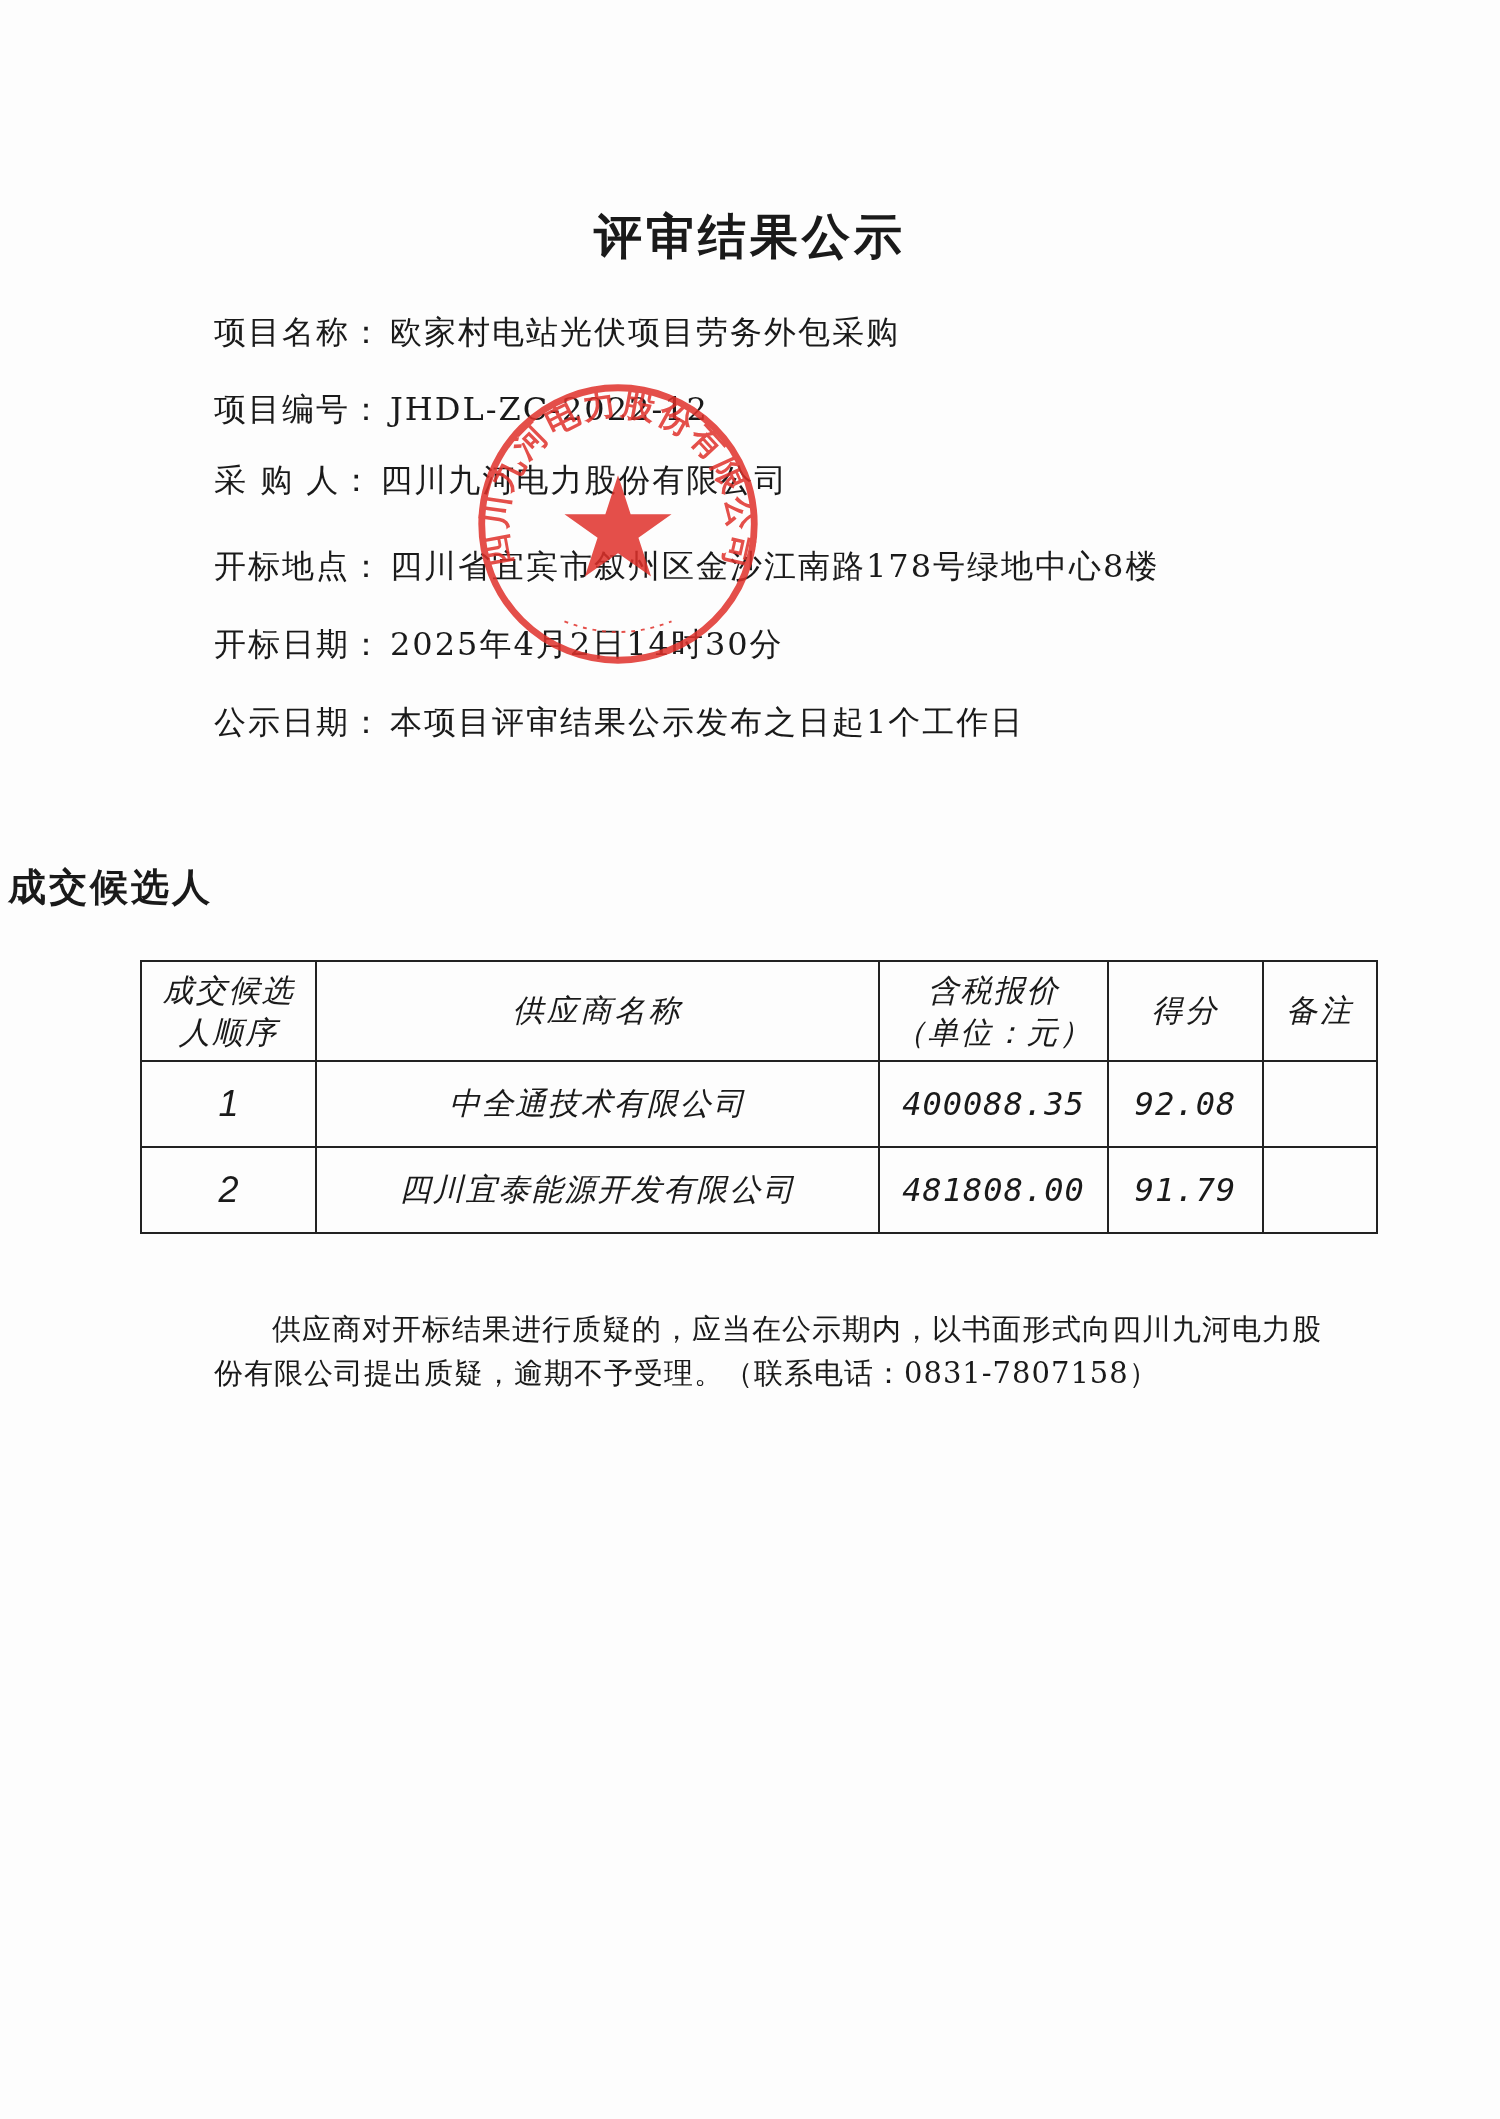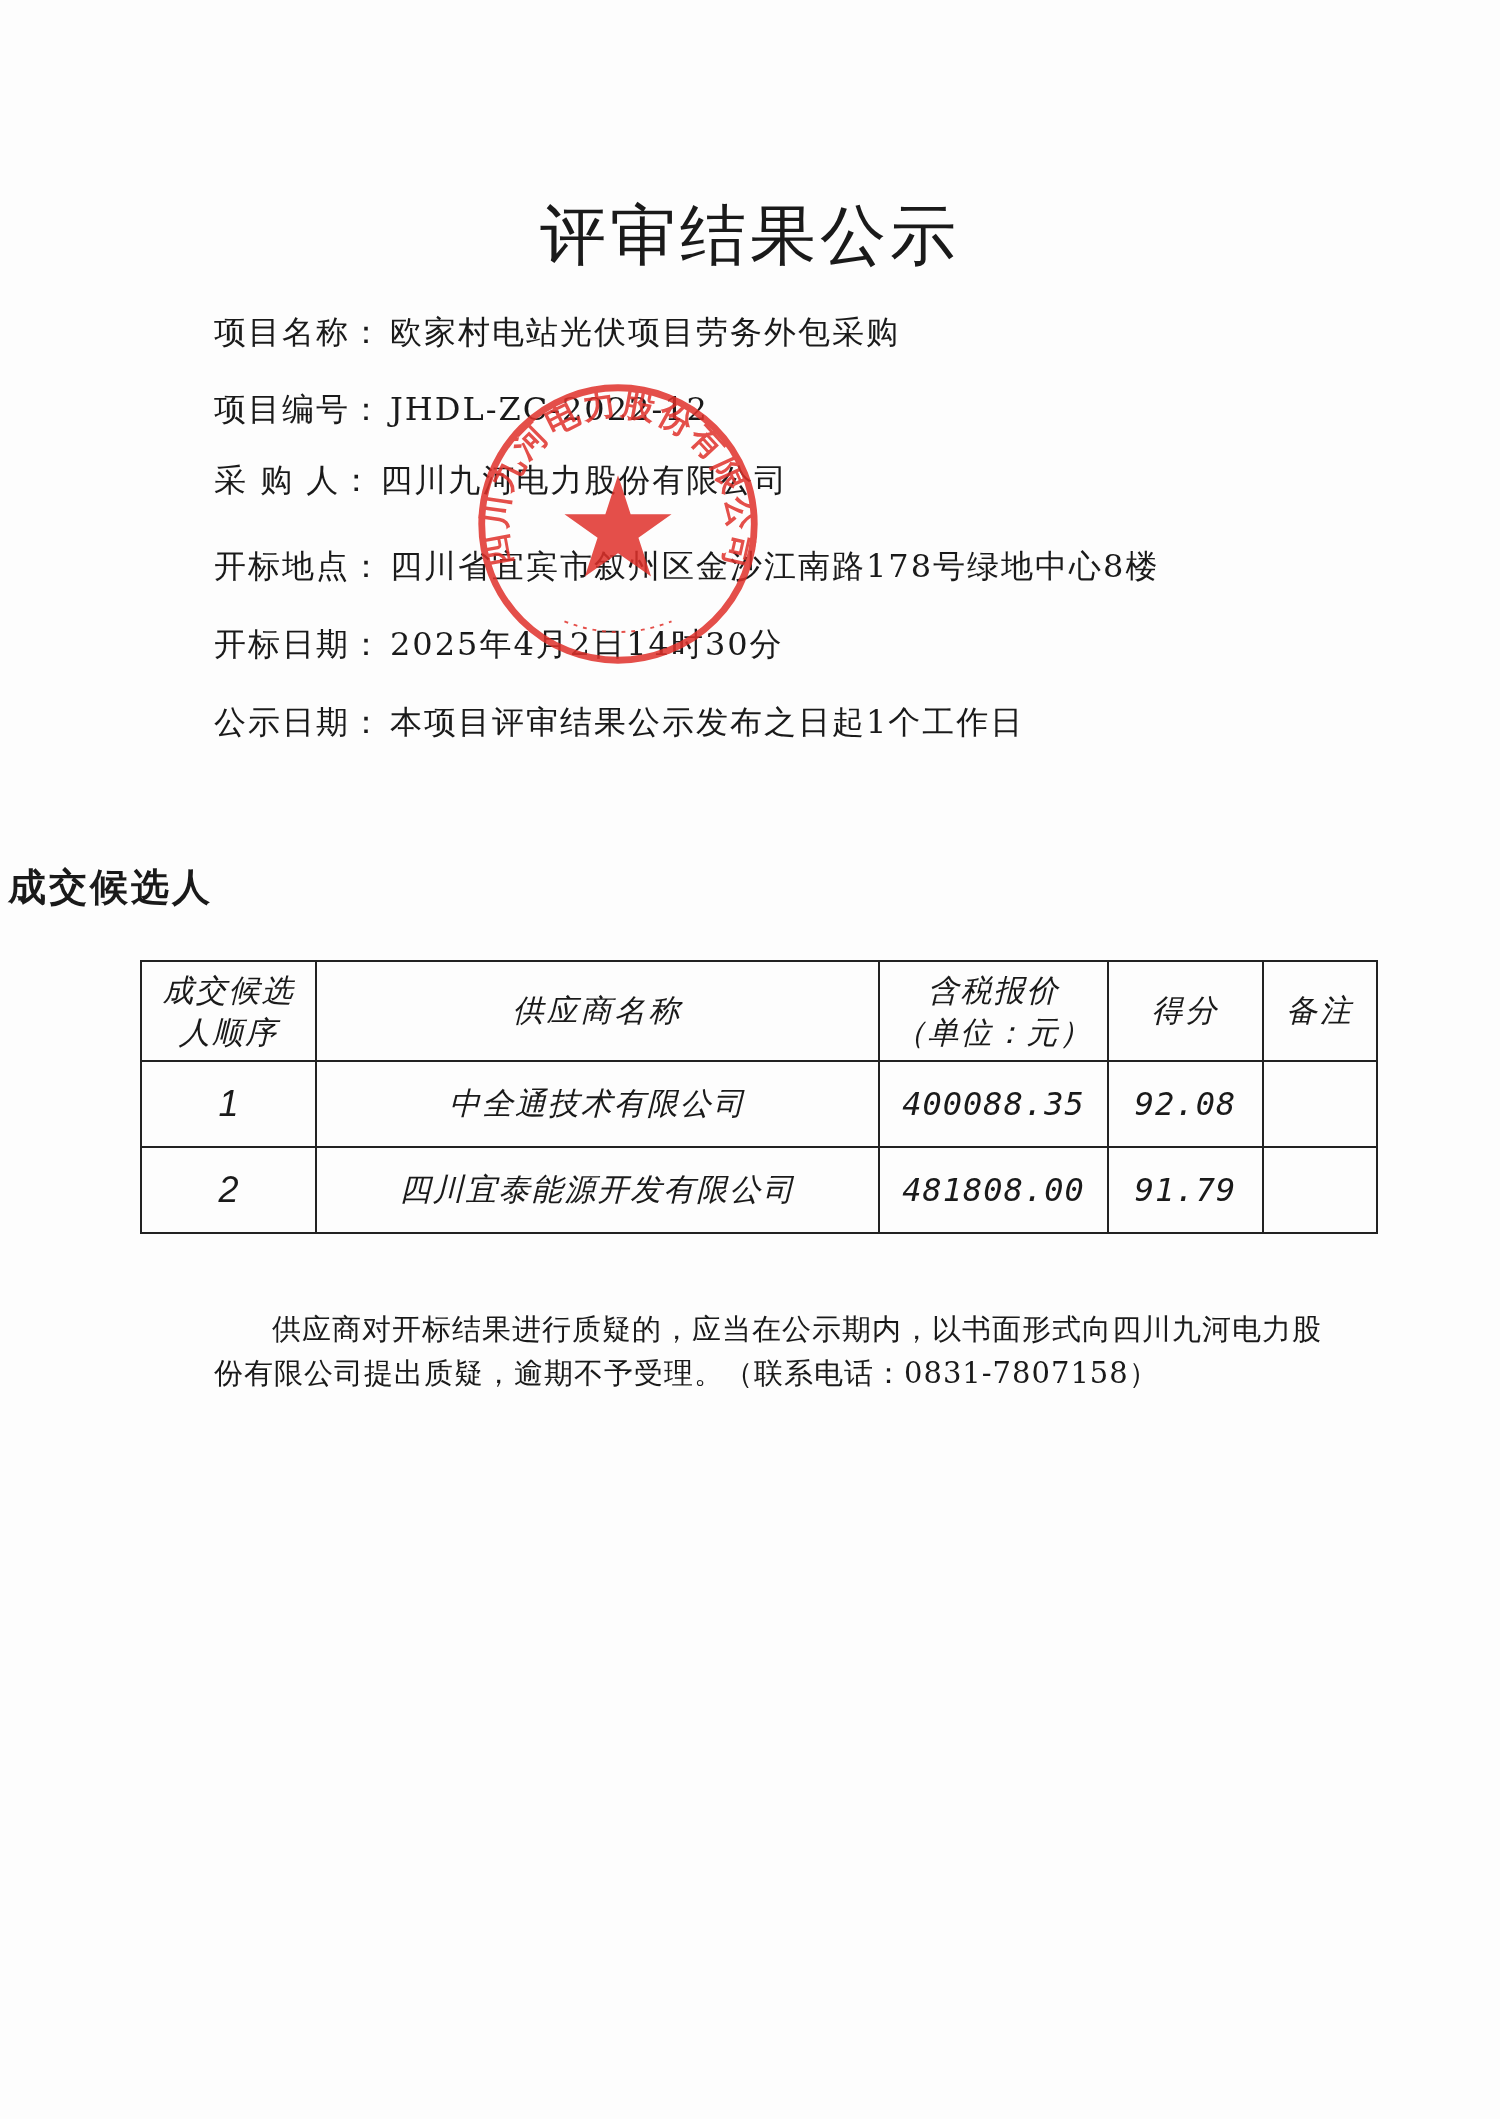--- a/index.html
+++ b/index.html
@@ -3,21 +3,21 @@
   <meta charset="utf-8">
   <style>
     html, body { margin: 0; padding: 0; }
     body {
       width: 1500px; height: 2119px; background: #fdfdfd; position: relative; overflow: hidden;
       font-family: "DejaVu Serif", "Liberation Serif", serif; color: #1a1a1a;
     }
     .page { position: absolute; left: 0; top: 0; width: 1500px; height: 2119px; }
     .title {
       position: absolute; left: 0; width: 1500px; top: 196px; text-align: center;
-      font-size: 66px; font-weight: normal; letter-spacing: 4px; line-height: 80px;
+      font-size: 48px; font-weight: bold; letter-spacing: 4px; line-height: 80px;
     }
     .field {
       position: absolute; left: 214px; font-size: 32px; line-height: 40px; white-space: nowrap; letter-spacing: 2px;
     }
     .field .label { display: inline-block; }
     .field .value { display: inline-block; margin-left: 6px; }
     .subtitle {
       position: absolute; left: 0; width: 1500px; top: 862px; text-align: left;
       font-size: 38px; font-weight: bold; letter-spacing: 3px; line-height: 50px; padding-left: 8px;
     }

